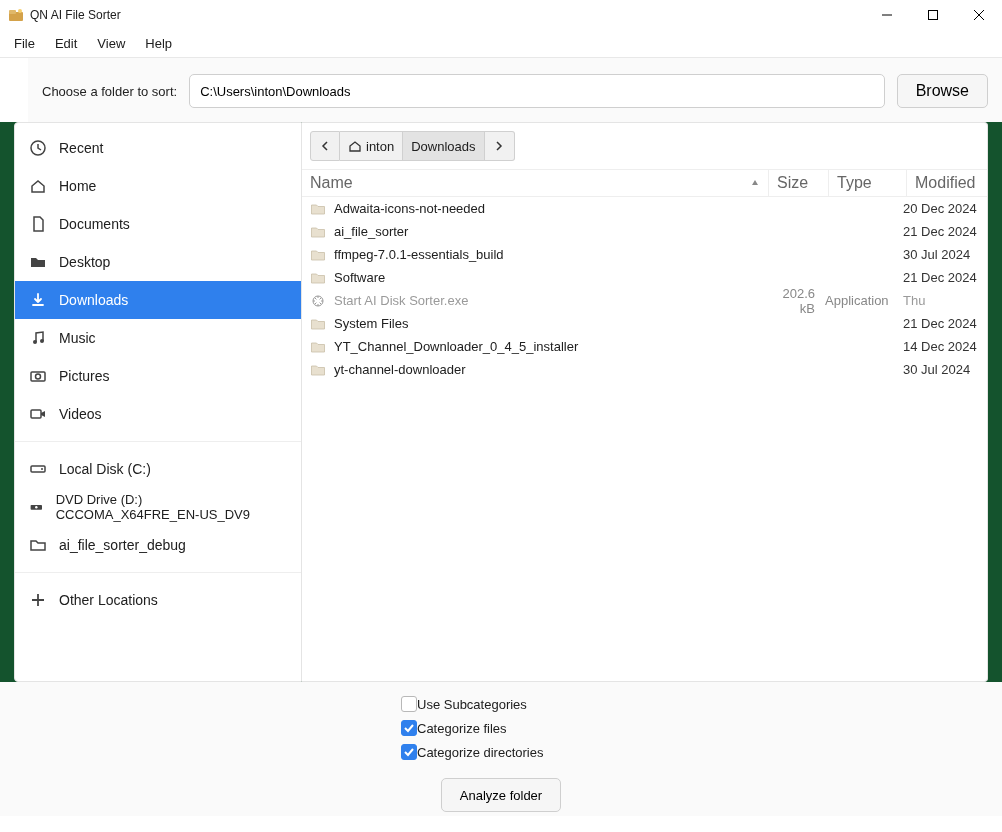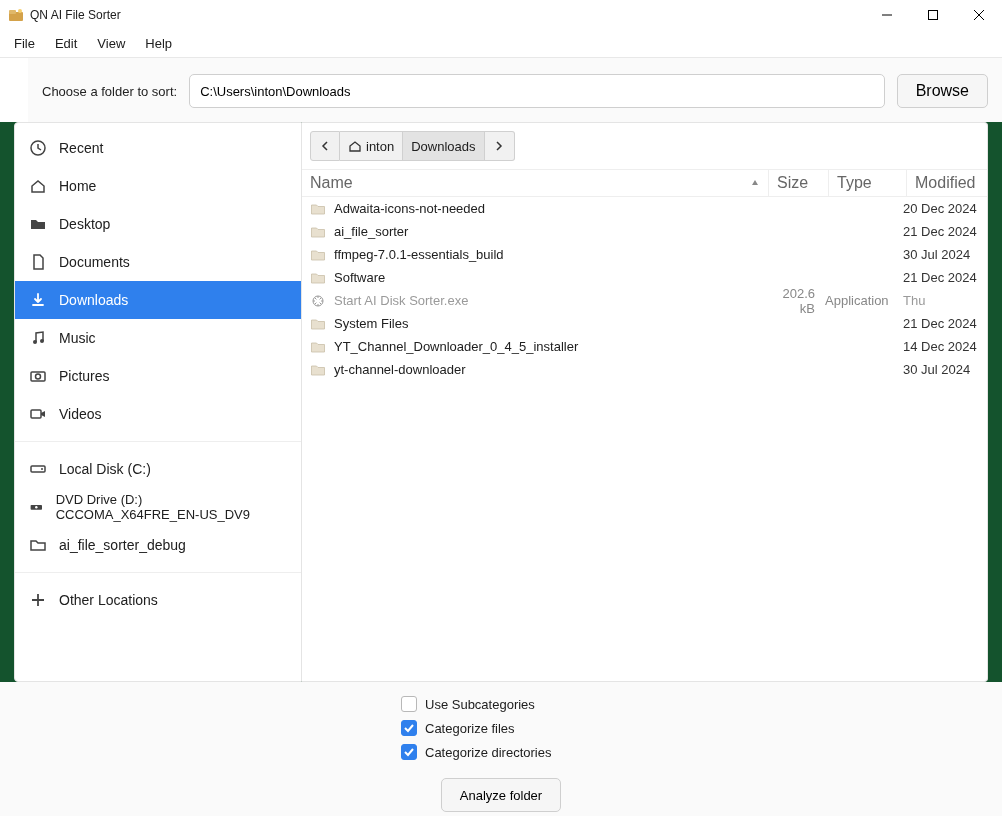--- a/index.html
+++ b/index.html
@@ -59,21 +59,21 @@
 .row .ric { width: 16px; height: 16px; margin: 0 8px 0 4px; display: flex; align-items: center; justify-content: center; }
 .row .rname { flex: 1; overflow: hidden; white-space: nowrap; text-overflow: ellipsis; }
 .row .rsize { width: 60px; color: #888; text-align: right; padding-right: 10px; }
 .row .rtype { width: 78px; color: #888; }
 .row .rmod { width: 80px; color: #333; }
 .row.dim { color: #9a9a9a; }
 .row.dim .rmod { color: #9a9a9a; }
 
 
 .options { padding: 14px 0 4px 0; display: flex; flex-direction: column; align-items: center; gap: 8px; background: #fafafa; }
-.opt-row { display: flex; align-items: center; gap: 8px; width: 200px; }
+.opt-row { display: flex; align-items: center; width: 200px; }
 .chk { width: 16px; height: 16px; border: 1px solid #b8b8b8; border-radius: 3px; display: inline-flex; align-items: center; justify-content: center; background: #fff; }
 .chk.checked { background: #2f80ed; border-color: #2f80ed; }
 .chk.checked svg { width: 10px; height: 10px; }
 .analyze-btn { margin-top: 10px; height: 34px; padding: 0 18px; border: 1px solid #cfcfcf; border-radius: 5px; background: #f6f6f6; font-size: 13px; }
 
 svg { display: block; }
 </style>
 </head>
 <body>
 
@@ -136,32 +136,32 @@
         <span class="ic">
             <svg viewBox="0 0 18 18">
               <path d="M3 9l6-5 6 5v6H3z" fill="none" stroke="currentColor" stroke-width="1.5"></path>
             </svg>
           </span>
         <span>Home</span>
       </div>
       <div class="side-item">
         <span class="ic">
             <svg viewBox="0 0 18 18">
+              <path d="M5 2h6l3 3v11H5z" fill="none" stroke="currentColor" stroke-width="1.5"></path>
+            </svg>
+          </span>
+        <span>Documents</span>
+      </div>
+      <div class="side-item">
+        <span class="ic">
+            <svg viewBox="0 0 18 18">
               <path d="M2 5h5l2 2h7v7H2z" fill="currentColor"></path>
             </svg>
           </span>
         <span>Desktop</span>
-      </div>
-      <div class="side-item">
-        <span class="ic">
-            <svg viewBox="0 0 18 18">
-              <path d="M5 2h6l3 3v11H5z" fill="none" stroke="currentColor" stroke-width="1.5"></path>
-            </svg>
-          </span>
-        <span>Documents</span>
       </div>
       <div class="side-item active">
         <span class="ic">
             <svg viewBox="0 0 18 18">
               <path d="M9 3v8m0 0l-3-3m3 3l3-3M4 14h10" fill="none" stroke="currentColor" stroke-width="1.8" stroke-linecap="round"></path>
             </svg>
           </span>
         <span>Downloads</span>
       </div>
       <div class="side-item">

